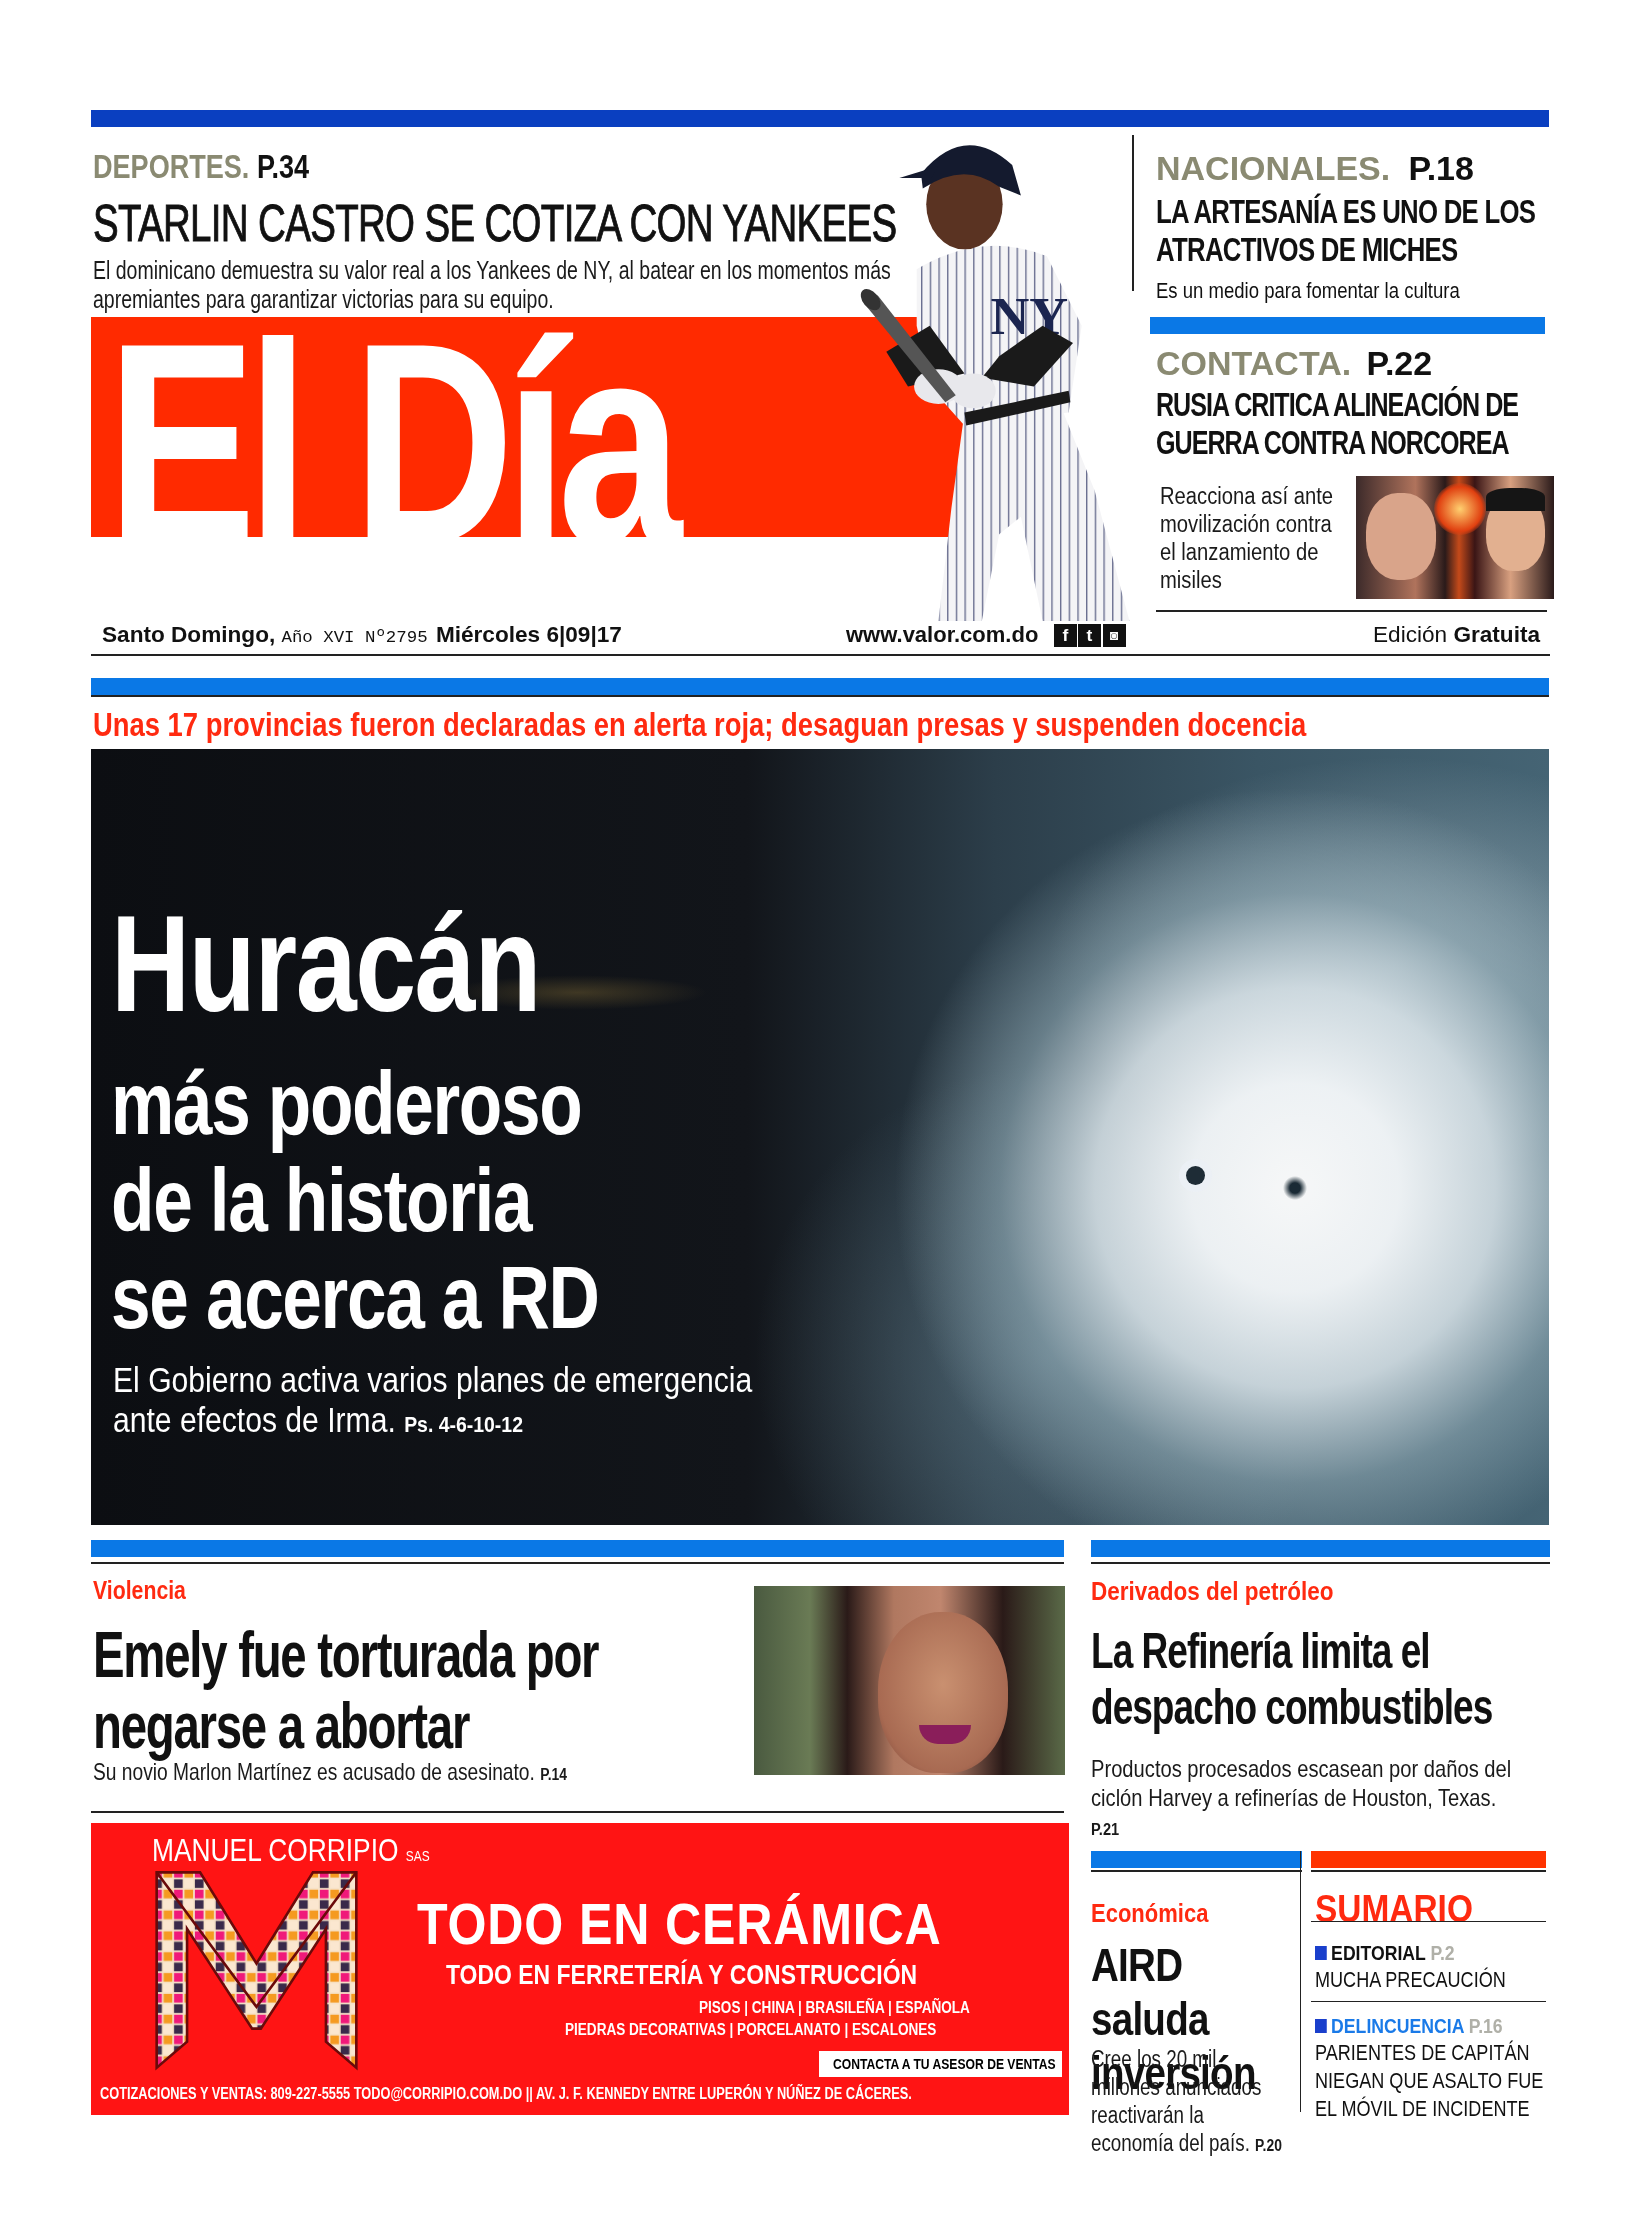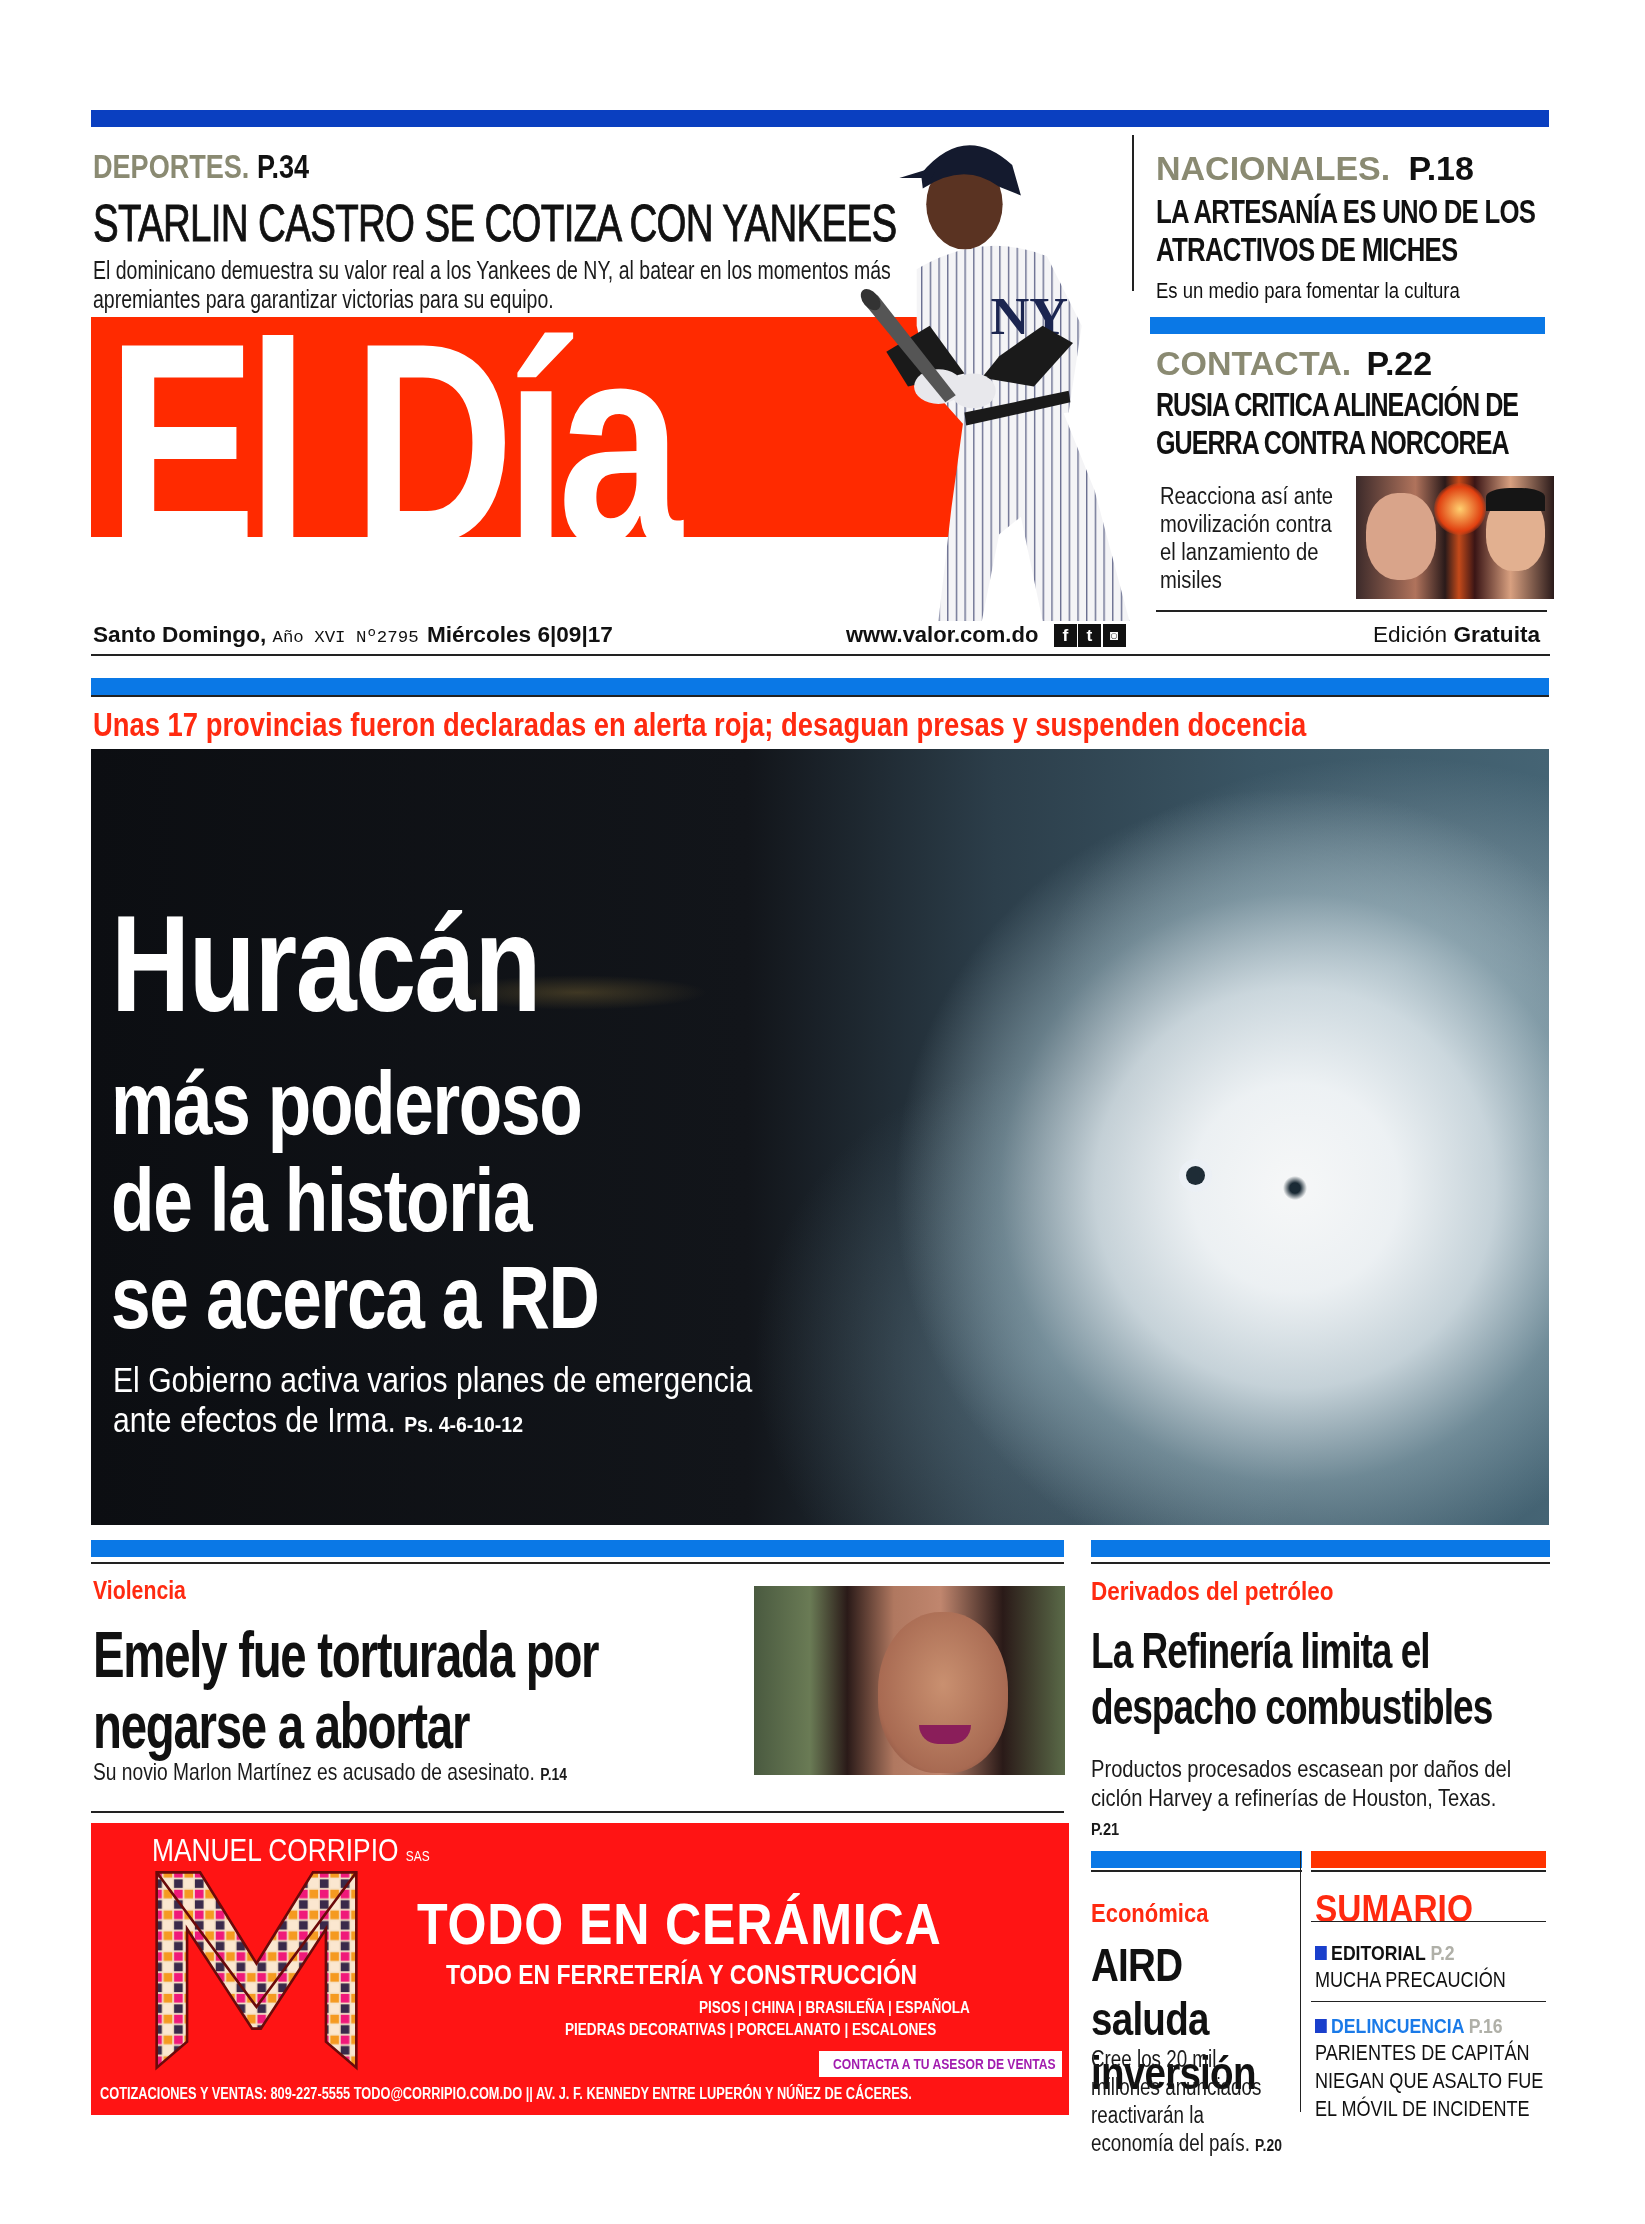--- a/index.html
+++ b/index.html
@@ -24,21 +24,21 @@
 
   
   #masthead { left: 91px; top: 317px; width: 906px; height: 220px; background: #ff2a00; overflow: hidden; }
   #logo { left: 15.6px; top: -17.4px; font-size: 287px; font-weight: 700; color: #fff; letter-spacing: -12px; transform: scaleX(0.78); transform-origin: left top; white-space: nowrap; line-height: 1; }
 
   
   #player { left: 834px; top: 126px; width: 313px; height: 495px; }
 
   
   #dateline { left: 93px; top: 622px; font-size: 22.6px; white-space: nowrap; }
-  #dateline .city { font-weight: 700; }
+  #dateline .city { font-weight: 700; margin-left: 9px; }
   #dateline .issue { font-size: 17.4px; font-family: "Liberation Mono", monospace; text-align: center; }
   #dateline .day { font-weight: 700; margin-left: 2px; }
   #dateline span { transform: scaleX(0.85); }
   #website { left: 846px; top: 622px; font-size: 22px; font-weight: 700; }
   .social { top: 624px; width: 22.6px; height: 22.6px; background: #111; color: #fff; font-size: 17.4px; font-weight: 700; text-align: center; line-height: 22.6px; }
 
   
   #nac-kicker { left: 1156px; top: 149px; font-size: 34px; white-space: nowrap; }
   #nac-title { left: 1156px; top: 193px; font-size: 33px; line-height: 38px; font-weight: 700; width: 487px; transform: scaleX(0.78); transform-origin: left top; letter-spacing: -0.9px; }
   #nac-sub { left: 1156px; top: 278px; font-size: 22.6px; transform: scaleX(0.82); transform-origin: left top; white-space: nowrap; }
@@ -86,21 +86,21 @@
 
   
   #ad { left: 91px; top: 1823px; width: 978px; height: 292px; background: #ff1414; overflow: hidden; }
   #ad-brand { left: 61px; top: 10.4px; color: #fff; font-size: 31px; white-space: nowrap; transform: scaleX(0.85); transform-origin: left top; letter-spacing: 0px; }
   #ad-brand .sas { font-size: 14px; }
   #ad-m { left: 61px; top: 45px; width: 209px; height: 204px; }
   #ad-h1 { left: 326px; top: 68px; color: #fff; font-size: 57px; font-weight: 700; white-space: nowrap; transform: scaleX(0.88); transform-origin: left top; letter-spacing: 0.9px; }
   #ad-h2 { left: 355px; top: 136px; color: #fff; font-size: 28px; font-weight: 700; white-space: nowrap; transform: scaleX(0.82); transform-origin: left top; }
   #ad-l1 { left: 608px; top: 174px; color: #fff; font-size: 17.4px; font-weight: 700; white-space: nowrap; transform: scaleX(0.78); transform-origin: left top; }
   #ad-l2 { left: 474px; top: 196px; color: #fff; font-size: 17.4px; font-weight: 700; white-space: nowrap; transform: scaleX(0.78); transform-origin: left top; }
-  #ad-cta { left: 728px; top: 228px; width: 243px; height: 26px; background: #fff; color: #a21caf; font-size: 14.8px; font-weight: 700; line-height: 26px; padding-left: 14px; white-space: nowrap; overflow: hidden; }
+  #ad-cta { left: 728px; top: 228px; width: 243px; height: 26px; background: #fff; color: #000000; font-size: 14.8px; font-weight: 700; line-height: 26px; padding-left: 14px; white-space: nowrap; overflow: hidden; }
   #ad-cta span { display: inline-block; transform: scaleX(0.82); transform-origin: left center; }
   #ad-foot { left: 8.7px; top: 262px; color: #fff; font-size: 15.6px; font-weight: 700; white-space: nowrap; transform: scaleX(0.82); transform-origin: left top; }
 
   
   #eco-kicker { left: 1091px; top: 1899px; font-size: 25px; transform: scaleX(0.88); transform-origin: left top; white-space: nowrap; }
   #eco-title { left: 1091px; top: 1938px; font-size: 47px; line-height: 54px; font-weight: 700; width: 226px; transform: scaleX(0.82); transform-origin: left top; letter-spacing: -0.9px; }
   #eco-sub { left: 1091px; top: 2045px; font-size: 23.5px; line-height: 28px; width: 243px; transform: scaleX(0.8); transform-origin: left top; color: #1a1a1a; }
   #eco-sub .pg { font-weight: 700; font-size: 17.4px; }
 
   #sum-title { left: 1315px; top: 1888px; font-size: 38px; font-weight: 700; color: #ff2a10; white-space: nowrap; transform: scaleX(0.88); transform-origin: left top; }

